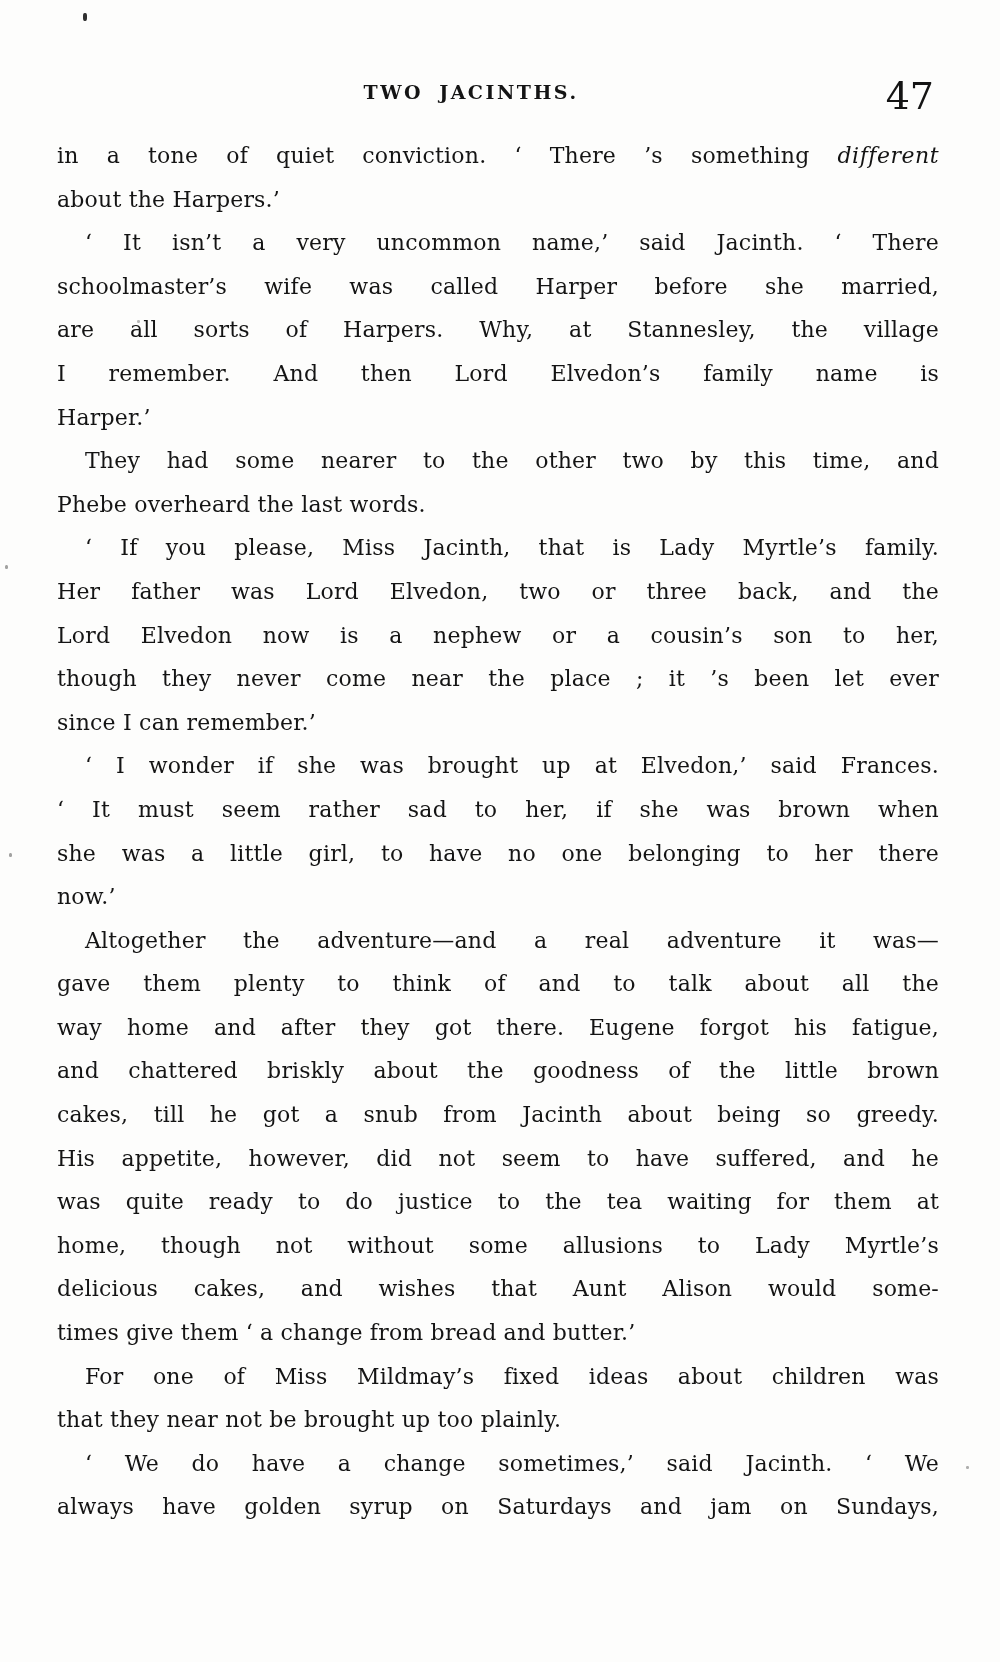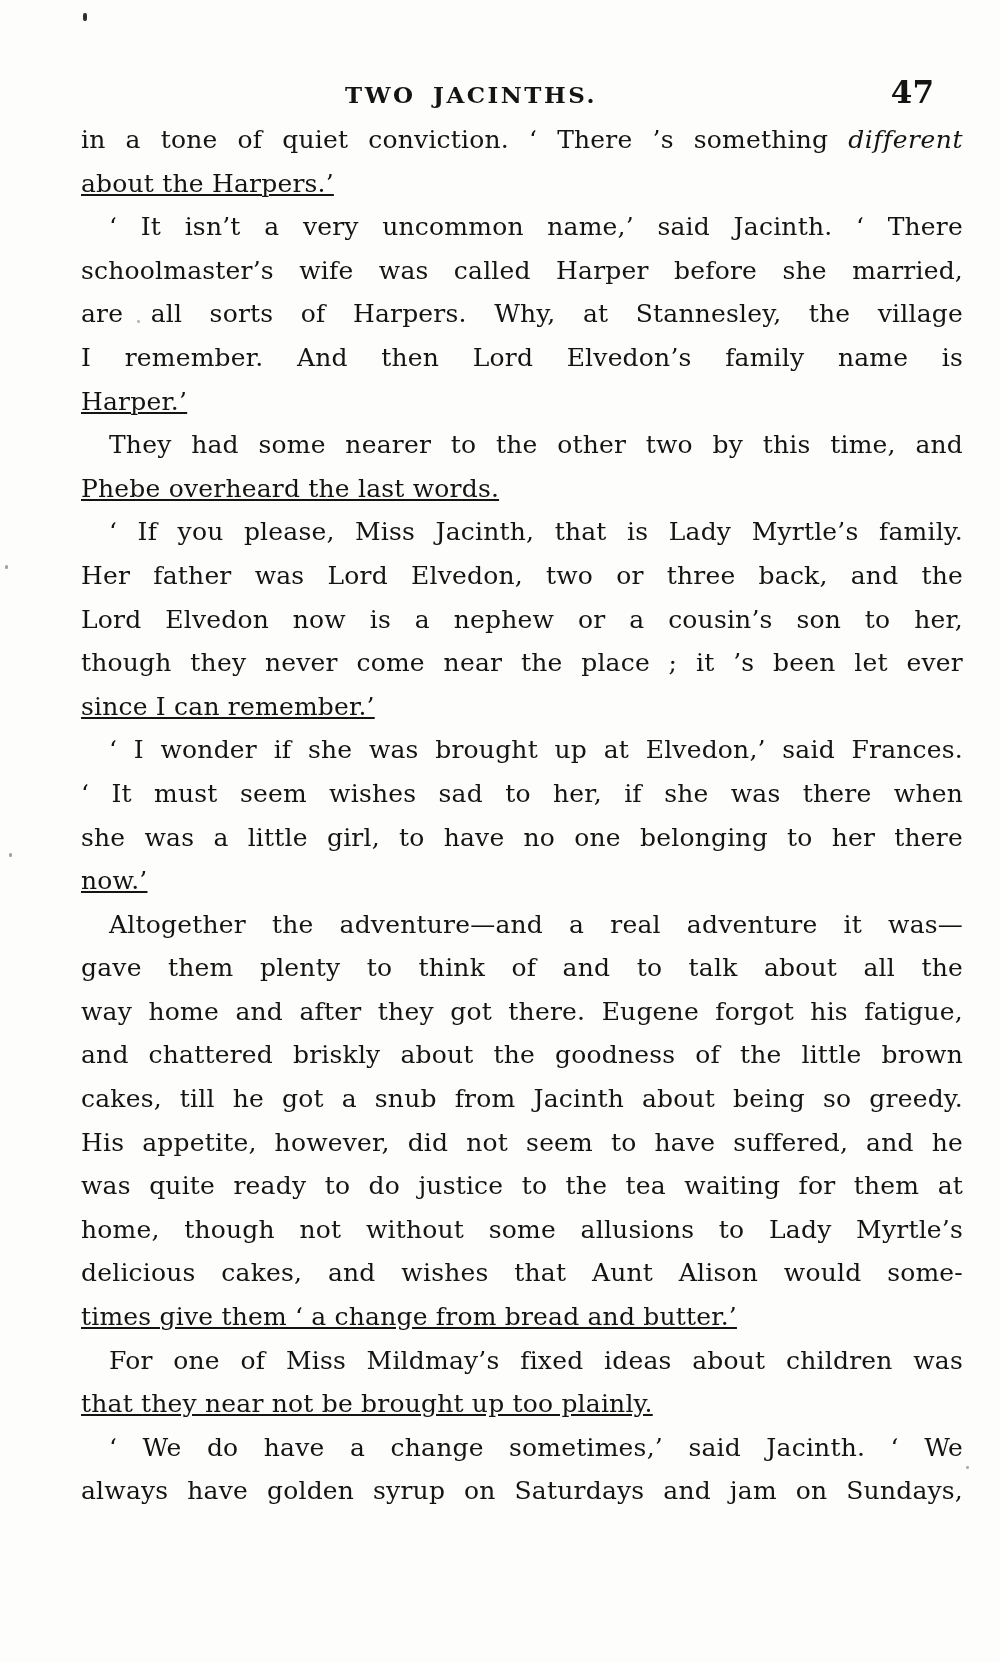--- a/index.html
+++ b/index.html
@@ -22,52 +22,50 @@
     top: 78px;
     width: 882px;
     height: 36px;
   }
   .header-title {
     position: absolute;
     left: 50%;
     top: 3px;
     transform: translateX(-50%);
     margin-left: -27px;
-    font-size: 23px;
+    font-size: 19px;
     font-weight: bold;
     letter-spacing: 2.5px;
     word-spacing: 7px;
     white-space: nowrap;
   }
   .page-number {
     position: absolute;
     right: 5px;
     top: -4px;
-    font-size: 31px;
-    font-weight: bold;
+    font-size: 38px;
+    font-weight: normal;
   }
   .text-block {
     position: absolute;
     left: 57px;
-    top: 118px;
+    top: 134px;
     width: 882px;
-    font-size: 25px;
+    font-size: 22px;
     line-height: 43.6px;
     letter-spacing: 0.2px;
-    margin-left: 24px;
   }
   .para { margin: 0; }
   .line {
     text-align: justify;
     text-align-last: justify;
     white-space: normal;
   }
   .line.lastline {
     text-align-last: left;
-    text-decoration: underline;
   }
   .line.indent {
     text-indent: 28px;
   }
   .line i { letter-spacing: 0.5px; }
   .speck {
     position: absolute;
     background: #1a1a1a;
     border-radius: 40%;
   }
@@ -99,21 +97,21 @@
       </div>
       <div class="para">
         <div class="line indent">‘ If you please, Miss Jacinth, that is Lady Myrtle’s family.</div>
         <div class="line">Her father was Lord Elvedon, two or three back, and the</div>
         <div class="line">Lord Elvedon now is a nephew or a cousin’s son to her,</div>
         <div class="line">though they never come near the place ; it ’s been let ever</div>
         <div class="line lastline">since I can remember.’</div>
       </div>
       <div class="para">
         <div class="line indent">‘ I wonder if she was brought up at Elvedon,’ said Frances.</div>
-        <div class="line">‘ It must seem wishes sad to her, if she was there when</div>
+        <div class="line">‘ It must seem rather sad to her, if she was brown when</div>
         <div class="line">she was a little girl, to have no one belonging to her there</div>
         <div class="line lastline">now.’</div>
       </div>
       <div class="para">
         <div class="line indent">Altogether the adventure—and a real adventure it was—</div>
         <div class="line">gave them plenty to think of and to talk about all the</div>
         <div class="line">way home and after they got there.  Eugene forgot his fatigue,</div>
         <div class="line">and chattered briskly about the goodness of the little brown</div>
         <div class="line">cakes, till he got a snub from Jacinth about being so greedy.</div>
         <div class="line">His appetite, however, did not seem to have suffered, and he</div>

